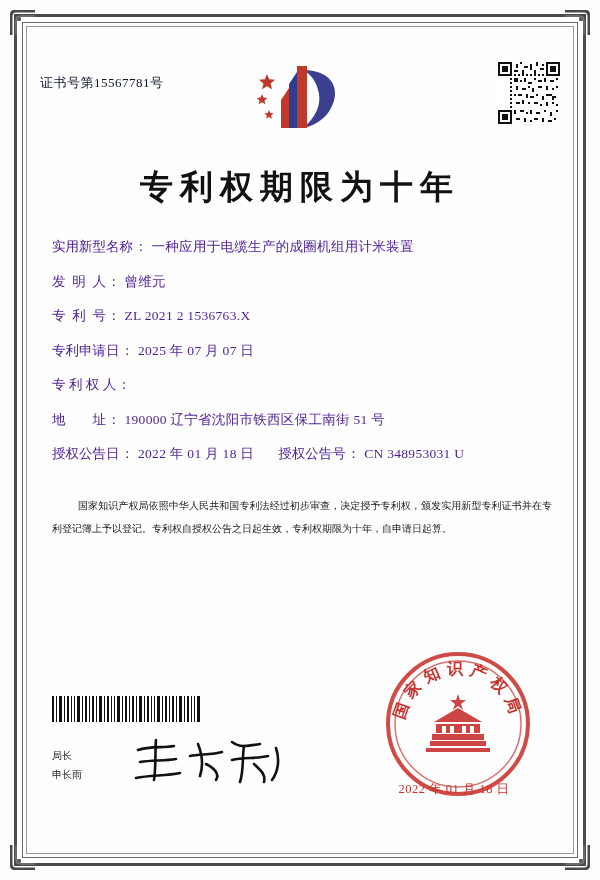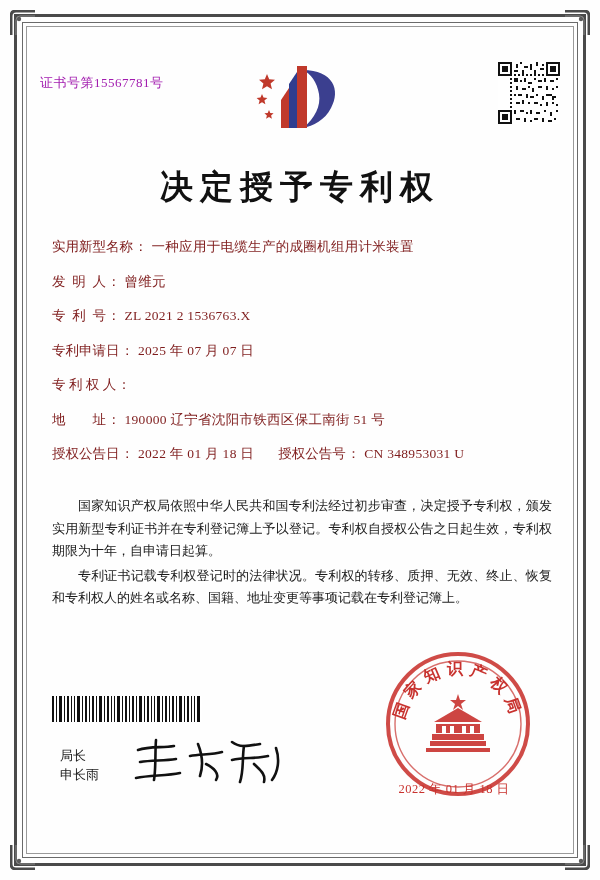--- a/index.html
+++ b/index.html
@@ -68,21 +68,21 @@
     bottom: 40px;
   }
 
   
   .cert-no {
     position: absolute;
     left: 0px;
     top: 34px;
     font-size: 13px;
     letter-spacing: 0.5px;
-    color: #a21caf;
+    color: #0f172a;
   }
   .logo {
     position: absolute;
     left: 205px;
     top: 20px;
     width: 110px;
     height: 78px;
   }
   .qr {
     position: absolute;
@@ -105,21 +105,21 @@
     color: #111;
     font-family: "Liberation Serif", "DejaVu Serif", serif;
   }
 
   .fields {
     position: absolute;
     left: 12px;
     right: 0;
     top: 198px;
     font-size: 13.5px;
-    color: #7f1d1d;
+    color: #4c1d95;
   }
   .field-row {
     display: flex;
     align-items: baseline;
     margin-bottom: 16.5px;
   }
   .f-label {
     white-space: pre;
     flex: 0 0 auto;
   }
@@ -137,21 +137,21 @@
     margin-left: 24px;
     display: flex;
     align-items: baseline;
   }
 
   .paragraphs {
     position: absolute;
     left: 12px;
     right: 8px;
     top: 455px;
-    font-size: 13px;
+    font-size: 10px;
     line-height: 22.5px;
     text-align: justify;
     color: #1a1a1a;
   }
   .paragraphs p {
     margin: 0 0 2px 0;
     text-indent: 26px;
   }
 
   
@@ -178,23 +178,23 @@
     width: 140px;
     text-align: center;
     font-size: 12.5px;
     color: #c8322e;
     letter-spacing: 0.5px;
   }
 
   
   .director {
     position: absolute;
-    left: 20px;
+    left: 12px;
     bottom: 56px;
-    font-size: 13px;
+    font-size: 10px;
     line-height: 19px;
   }
   .signature {
     position: absolute;
     left: 88px;
     bottom: 52px;
     width: 160px;
     height: 54px;
   }
 
@@ -364,21 +364,21 @@
             <rect x="18" y="28" width="2" height="1"></rect>
           <rect x="22" y="28" width="1" height="2"></rect>
             <rect x="25" y="29" width="2" height="1"></rect>
           <rect x="28" y="28" width="1" height="1"></rect>
           <rect x="24" y="16" width="1" height="1"></rect>
             <rect x="27" y="17" width="1" height="2"></rect>
         </g>
       </svg>
     </div>
 
-    <div class="title">决定授予专利权</div>
+    <div class="title">专利权期限为十年</div>
 
     <div class="fields">
       <div class="field-row">
         <span class="f-label">实用新型名称</span>
         <span class="f-colon">：</span>
         <span class="f-value">一种应用于电缆生产的成圈机组用计米装置</span>
       </div>
       <div class="field-row">
         <span class="f-label">发  明  人</span>
         <span class="f-colon">：</span>
@@ -410,21 +410,20 @@
         <span class="second-group">
           <span class="f-label">授权公告号</span>
           <span class="f-colon">：</span>
           <span class="f-value">CN 348953031 U</span>
         </span>
       </div>
     </div>
 
     <div class="paragraphs">
       <p>国家知识产权局依照中华人民共和国专利法经过初步审查，决定授予专利权，颁发实用新型专利证书并在专利登记簿上予以登记。专利权自授权公告之日起生效，专利权期限为十年，自申请日起算。</p>
-      <p>专利证书记载专利权登记时的法律状况。专利权的转移、质押、无效、终止、恢复和专利权人的姓名或名称、国籍、地址变更等事项记载在专利登记簿上。</p>
     </div>
 
     <div class="barcode">
       <svg width="150" height="26" viewBox="0 0 150 26" shape-rendering="crispEdges">
         <rect width="150" height="26" fill="#fff"></rect>
         <g fill="#111">
           <rect x="0" y="0" width="2" height="26"></rect>
             <rect x="4" y="0" width="1" height="26"></rect>
           <rect x="7" y="0" width="3" height="26"></rect>
             <rect x="12" y="0" width="1" height="26"></rect>

